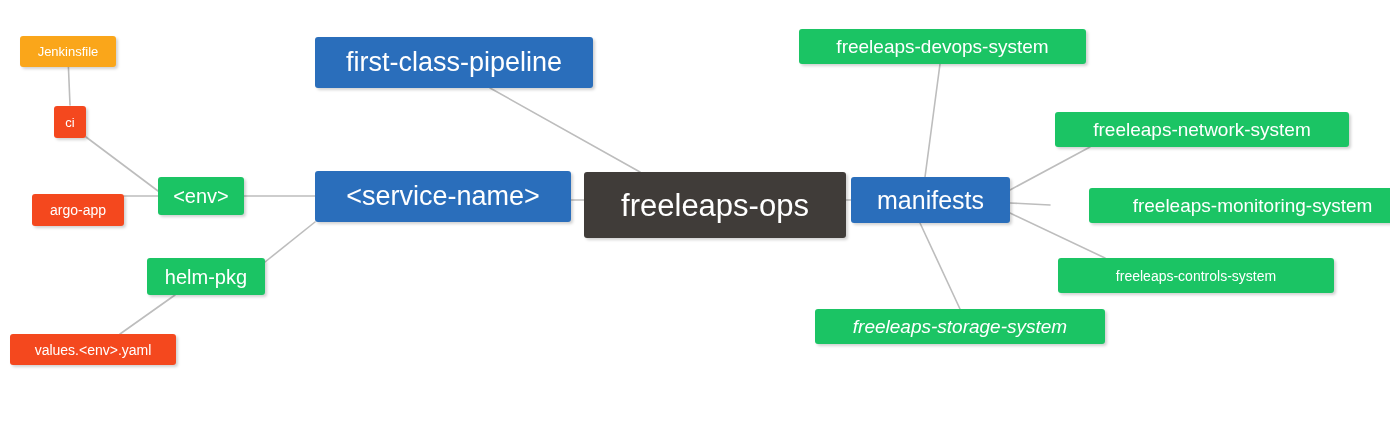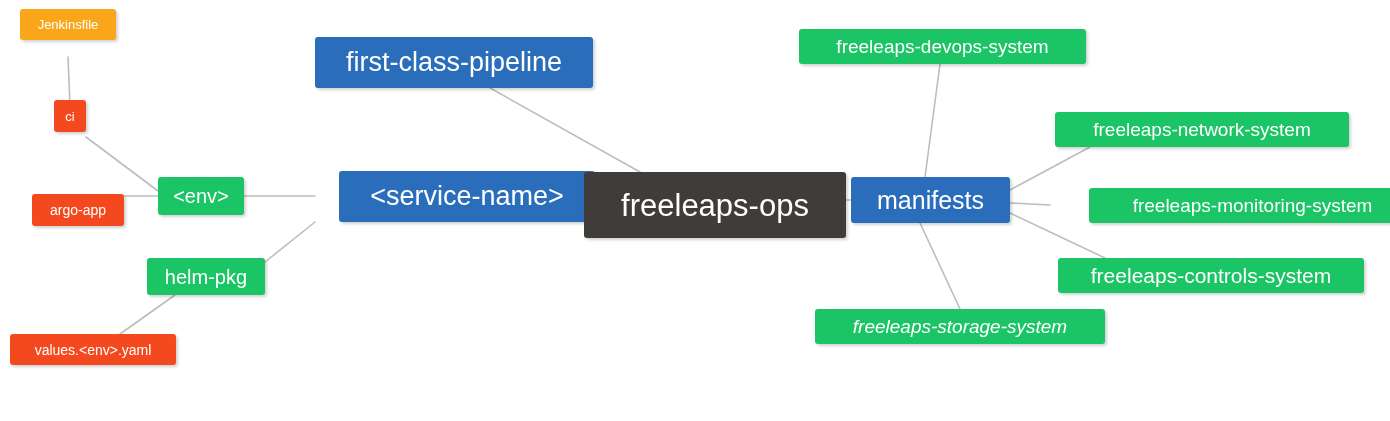--- a/index.html
+++ b/index.html
@@ -57,59 +57,59 @@
       <line x1="490" y1="88" x2="640" y2="172" stroke="#bdbdbd" stroke-width="1.6" stroke-linecap="round"></line>
       <line x1="571" y1="200" x2="584" y2="200" stroke="#bdbdbd" stroke-width="1.6" stroke-linecap="round"></line>
       <line x1="846" y1="200" x2="851" y2="200" stroke="#bdbdbd" stroke-width="1.6" stroke-linecap="round"></line>
       <line x1="925" y1="177" x2="940" y2="64" stroke="#bdbdbd" stroke-width="1.6" stroke-linecap="round"></line>
       <line x1="1010" y1="190" x2="1090" y2="147" stroke="#bdbdbd" stroke-width="1.6" stroke-linecap="round"></line>
       <line x1="1010" y1="203" x2="1050" y2="205" stroke="#bdbdbd" stroke-width="1.6" stroke-linecap="round"></line>
       <line x1="1010" y1="213" x2="1105" y2="258" stroke="#bdbdbd" stroke-width="1.6" stroke-linecap="round"></line>
       <line x1="920" y1="223" x2="960" y2="309" stroke="#bdbdbd" stroke-width="1.6" stroke-linecap="round"></line>
     </svg>
   <div id="nodes">
-      <div class="node" style="left: 20px; top: 9px; width: 96px; height: 31px; background: rgb(250, 166, 26); font-size: 13px;">
+      <div class="node" style="left: 20px; top: 36px; width: 96px; height: 31px; background: rgb(250, 166, 26); font-size: 13px;">
         <span class="node-label">Jenkinsfile</span>
       </div>
-      <div class="node" style="left: 54px; top: 100px; width: 32px; height: 32px; background: rgb(244, 72, 30); font-size: 13px;">
+      <div class="node" style="left: 54px; top: 106px; width: 32px; height: 32px; background: rgb(244, 72, 30); font-size: 13px;">
         <span class="node-label">ci</span>
       </div>
       <div class="node" style="left: 32px; top: 178px; width: 92px; height: 32px; background: rgb(244, 72, 30); font-size: 14px; margin-top: 16px;">
         <span class="node-label">argo-app</span>
       </div>
       <div class="node" style="left: 158px; top: 177px; width: 86px; height: 38px; background: rgb(27, 196, 100); font-size: 20px;">
         <span class="node-label">&lt;env&gt;</span>
       </div>
       <div class="node" style="left: 147px; top: 258px; width: 118px; height: 37px; background: rgb(27, 196, 100); font-size: 20px;">
         <span class="node-label">helm-pkg</span>
       </div>
       <div class="node" style="left: 10px; top: 334px; width: 166px; height: 31px; background: rgb(244, 72, 30); font-size: 14px;">
         <span class="node-label">values.&lt;env&gt;.yaml</span>
       </div>
-      <div class="node" style="left: 315px; top: 171px; width: 256px; height: 51px; background: rgb(42, 110, 187); font-size: 27px; margin-left: 24px;">
+      <div class="node" style="left: 315px; top: 171px; width: 256px; height: 51px; background: rgb(42, 110, 187); font-size: 27px;">
         <span class="node-label">&lt;service-name&gt;</span>
       </div>
       <div class="node" style="left: 315px; top: 37px; width: 278px; height: 51px; background: rgb(42, 110, 187); font-size: 27px;">
         <span class="node-label">first-class-pipeline</span>
       </div>
       <div class="node" style="left: 584px; top: 172px; width: 262px; height: 66px; background: rgb(64, 60, 57); font-size: 31px;">
         <span class="node-label">freeleaps-ops</span>
       </div>
       <div class="node" style="left: 851px; top: 177px; width: 159px; height: 46px; background: rgb(42, 110, 187); font-size: 25px;">
         <span class="node-label">manifests</span>
       </div>
       <div class="node" style="left: 799px; top: 29px; width: 287px; height: 35px; background: rgb(27, 196, 100); font-size: 19px;">
         <span class="node-label">freeleaps-devops-system</span>
       </div>
       <div class="node" style="left: 1055px; top: 112px; width: 294px; height: 35px; background: rgb(27, 196, 100); font-size: 19px;">
         <span class="node-label">freeleaps-network-system</span>
       </div>
       <div class="node" style="left: 1050px; top: 188px; width: 327px; height: 35px; background: rgb(27, 196, 100); font-size: 19px; margin-left: 39px;">
         <span class="node-label">freeleaps-monitoring-system</span>
       </div>
-      <div class="node" style="left: 1058px; top: 258px; width: 306px; height: 35px; background: rgb(27, 196, 100); font-size: 21px;">
+      <div class="node" style="left: 1058px; top: 258px; width: 276px; height: 35px; background: rgb(27, 196, 100); font-size: 14px;">
         <span class="node-label">freeleaps-controls-system</span>
       </div>
       <div class="node" style="left: 815px; top: 309px; width: 290px; height: 35px; background: rgb(27, 196, 100); font-size: 19px; font-style: italic;">
         <span class="node-label">freeleaps-storage-system</span>
       </div>
     </div>
 </div>
 
 </body></html>

